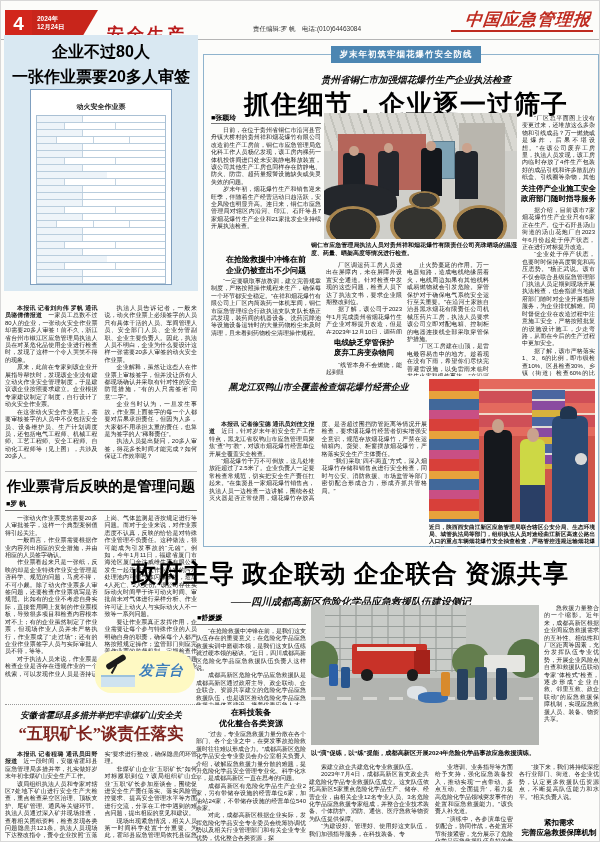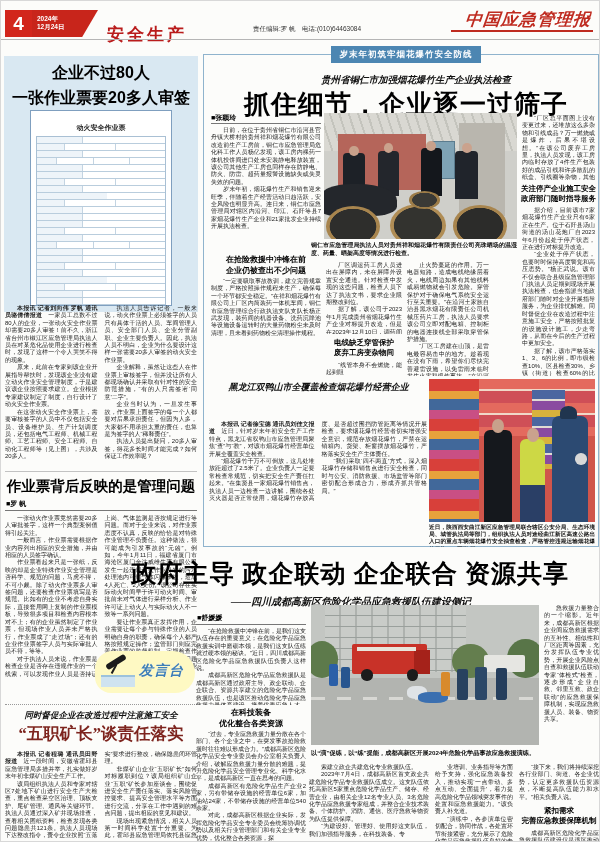--- a/index.html
+++ b/index.html
@@ -52,21 +52,21 @@
   <div class="abs dateblock" style="left:31px;top:9px;width:66px;height:27px">
     <div>2024年</div>
     <div>12月24日</div>
   </div>
   <div class="abs" style="left:106px;top:22px;width:150px;font-size:17px;font-weight:bold;letter-spacing:3px;color:#b91c1c">安全生产</div>
   <div class="abs" style="left:252px;top:24px;width:160px;font-size:6.5px;color:#333">责任编辑:罗 帆　电话:(010)64463084</div>
   <div class="abs masthead" style="right:8px;top:7px">中国应急管理报</div>
   <div class="abs" style="right:6px;top:29px;width:142px;height:2px;background:#bf2b20"></div>
   <div class="abs" style="left:0;top:38px;width:600px;height:1px;background:#b5b5b5"></div>
 
-  <div class="abs" style="left:3px;top:55px;width:194px;height:256px;background:#d9e8f2">
+  <div class="abs" style="left:3px;top:34px;width:194px;height:256px;background:#d9e8f2">
     <div class="hl" style="margin-top:7px;font-size:16px">企业不过80人</div>
     <div class="hl" style="margin-top:4px;font-size:16px">一张作业票要20多人审签</div>
     <div class="formcard" style="position:absolute;left:26px;top:54px;width:142px;height:196px">
       <div class="ftitle">动火安全作业票</div>
       <div class="fgrid">
           <div class="frow">
             <div class="fcell"></div>
             <div class="fcell"></div>
           </div>
           <div class="frow">
@@ -185,21 +185,21 @@
     <span><p>一张动火作业票竟然需要20多人审批签字，这样一个典型案例值得引起关注。</p><p>一般而言，作业票需要根据作业内容列出相应的安全措施，并由相应的人员签字确认。</p><p>作业票看起来只是一张纸，反映的却是企业特殊作业安全管理是否科学、规范的问题，马虎不得，不可小觑。除了动火作业票多人审签问题，还要检查作业票填写是否规范。比如有的企业不考虑自身实际，直接套用网上复制的作业票模板，导致很多项目和检查内容根本对不上；有的企业虽然制定了作业票，但现场作业人员并未严格执行，作业票成了“走过场”；还有的企业作业票签字人员与实际审批人员不符，等等。</p><p>对于执法人员来说，作业票是检查企业是否存在违规作业的一个线索，可以发现作业人员是否持证上岗、气体监测是否按规定进行等问题。而对于企业来说，对作业票态度不认真，反映的恰恰是对特殊作业管理不负责任。这种做法，很可能成为引发事故的“元凶”。例如，今年1月11日，福建省厦门市海沧区厦门金达威维生素有限公司发生一起违规动火作业引发的污水处理池内可燃气体闪爆事故，造成4人死亡、2人受伤。该公司存在实际动火时间早于许可动火时间、审批前未对气体进行采样分析、作业许可证上动火人与实际动火人不一致等一系列问题。</p><p>要让作业票真正发挥作用，企业需要让每个参与特殊作业的人员明确自身的职责，确保每个人都严格按照规定操作；监管部门则应完善作业票的监督机制，定期检查作业票的填写和落实情况，发现问题及时纠正，推动企业不断优化作业票管理。</p></span>
   </div>
   <div class="abs cloud" style="left:94px;top:650px;width:100px;height:42px;z-index:3">
     <div style="position:absolute;left:10px;top:8px" class="mic"></div>
     <div style="position:absolute;left:18px;top:13px" class="micstand"></div>
     <div style="position:absolute;left:6px;top:24px;width:34px;height:12px" class="podium"></div>
     <div style="position:absolute;left:44px;top:11px" class="logotext">发言台</div>
   </div>
   <div class="abs dotted" style="left:4px;top:703px;width:192px;height:1px"></div>
 
-  <div class="abs kick" style="left:4px;top:709px;width:192px;font-size:8.5px">同时督促企业在改造过程中注意施工安全</div>
+  <div class="abs kick" style="left:4px;top:709px;width:192px;font-size:8.5px">安徽省霍邱县多措并举把牢非煤矿山安全关</div>
   <div class="abs hl serif" style="left:4px;top:722px;width:192px;font-size:16.5px;color:#7d241e">“五职矿长”谈责任落实</div>
   <div class="abs t cols2" style="left:4px;top:750px;width:192px;height:90px">
     <p><b>本报讯 记者程璐 通讯员田野报道　</b><span>近一段时间，安徽省霍邱县应急管理局多措并举，扎实做好岁末年初非煤矿山安全生产工作。</span></p>
     <span><p>该局组织执法人员和专家对辖区7处地下矿山进行安全生产大检查，重点检查采空区治理、顶板支护、尾矿管理、通风等关键环节。执法人员通过深入矿井现场排查，查看相关图纸资料，检查发现各类问题隐患共121条。执法人员现场下达整改指令，责令企业按照“五落实”要求进行整改，确保隐患闭环管理。</p><p>非煤矿山企业“五职矿长”如何对标履职到位？该局组织矿山企业“五职”矿长参加座谈会，围绕促进安全生产责任落实、落实风险管控要求、提高安全管理水平等方面进行交流，分享在工作中遇到的难点问题，提出相应的意见和建议。</p><p>现场出现紧急情况，相关人员第一时间科学处置十分重要。为此，霍邱县应急管理局依托县应急指挥中心举办了非煤矿山企业应急处置专题培训，要求全县非煤矿山企业相关人员参加。据悉，该局还将结合矿山事故救援和紧急避险等工作情况，对学员进行“理论带教”“手把手”现场教学。</p></span>
   </div>
 
   <div class="abs bluebox" style="left:202px;top:53px;width:396px;height:493px"></div>
   <div class="abs banner" style="left:330px;top:45px;width:150px;height:17px">岁末年初筑牢烟花爆竹安全防线</div>
 
   <div class="abs kick" style="left:250px;top:73px;width:330px;font-size:9.5px">贵州省铜仁市加强烟花爆竹生产企业执法检查</div>
@@ -328,20 +328,20 @@
   </div>
   <div class="abs cap" style="left:310px;top:748px;width:288px;height:10px;font-size:6.2px">以“演”促练，以“练”提能，成都高新区开展2024年危险化学品事故应急救援演练。</div>
   <div class="abs t" style="left:308px;top:763px;width:120px;height:79px">
     <span><p>索建立政企共建危化专业救援队伍。</p><p>2023年7月4日，成都高新区首支政企共建危险化学品专业救援队伍成立。这支队伍依托高新区5家重点危险化学品生产、储存、经营企业，由相关企业12名专业人员、3名危险化学品应急救援专家组成，并整合企业技术装备、个体防护、消防、通信、医疗急救等物资为队伍提供保障。</p><p>“为建设好、管理好、使用好这支队伍，我们加强指导服务，在科技装备、专</p></span>
   </div>
   <div class="abs t" style="left:434px;top:763px;width:78px;height:79px">
     <span><p>业培训、业务指导等方面给予支持，强化应急装备投入，推动实现‘一点带动、多点互动、全面提升’，着力提高危险化学品领域突发事件的处置和应急救援能力。”该负责人补充道。</p><p>“演练中，各参演单位密切配合，协同作战，各处置环节衔接紧密，充分展示了危险化学品应急救援队伍良好的专业素质。”演练结束后，现场安全专家作出点评。</p></span>
   </div>
   <div class="abs" style="left:518px;top:763px;width:80px;height:79px;overflow:hidden">
     <div class="t" style="height:38px;overflow:hidden"><span><p>“接下来，我们将持续深挖各行业部门、街道、各企业优势，认定更多救援队伍资源点，不断提高队伍能力和水平。”相关负责人说。</p></span></div>
-    <div class="shead sm" style="margin:4px 0">
+    <div class="shead sm" style="margin:16px 0">
       <div>紧扣需求</div>
         <div>完善应急救援保障机制</div>
     </div>
     <div class="t"><span><p>成都高新区危险化学品应急救援队伍建设仅是该区推动危险化学品应急救援力量整合的一个缩影。</p></span></div>
   </div>
 
 </div>
 
 </body></html>

